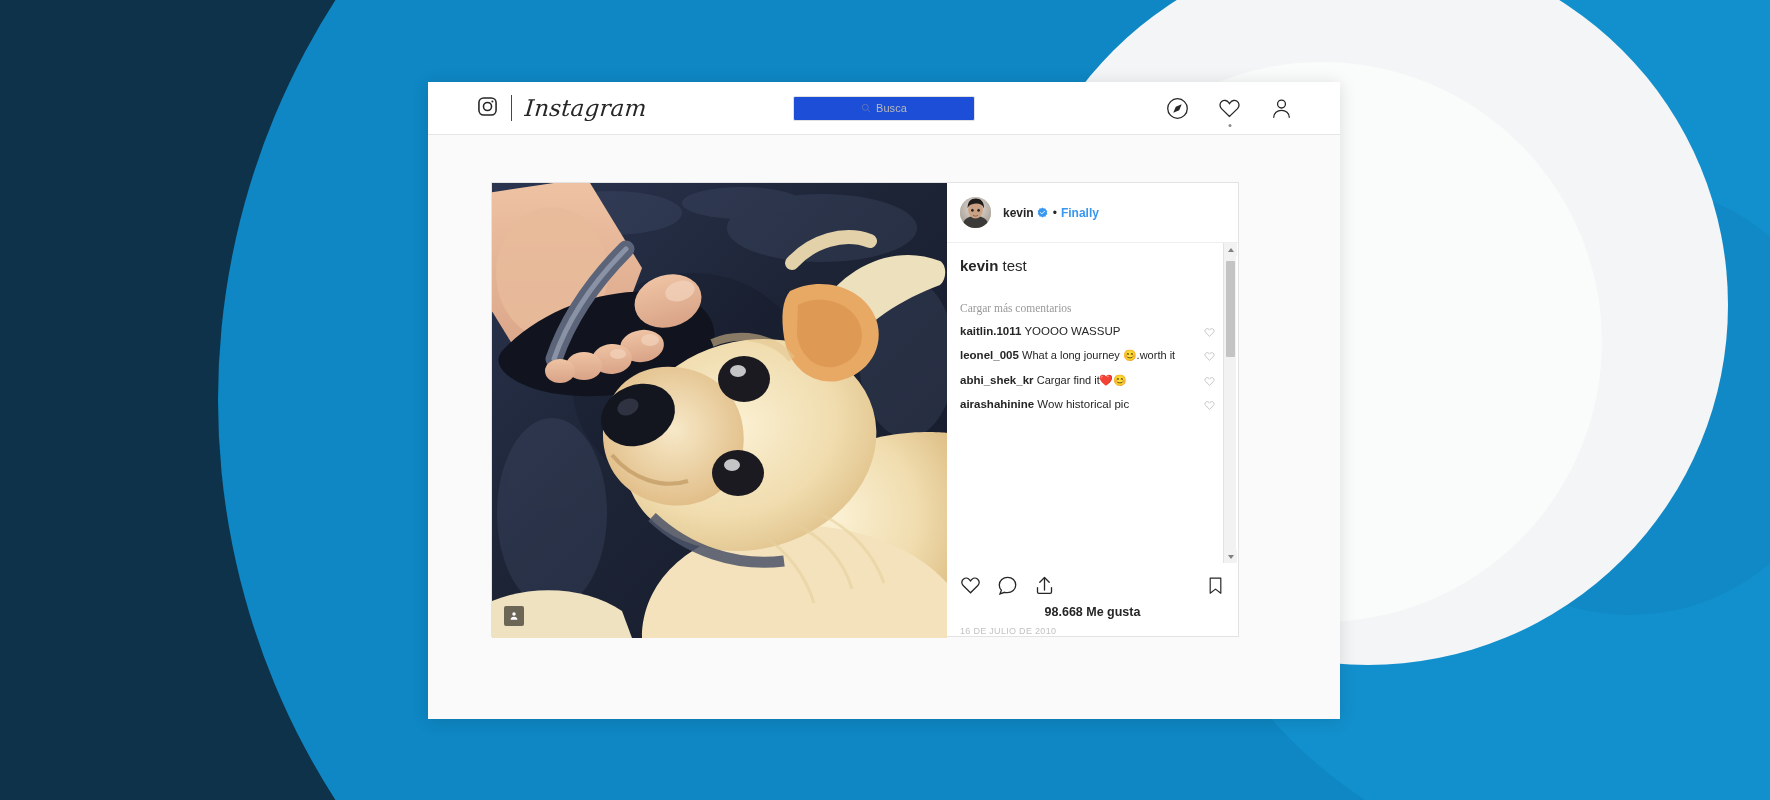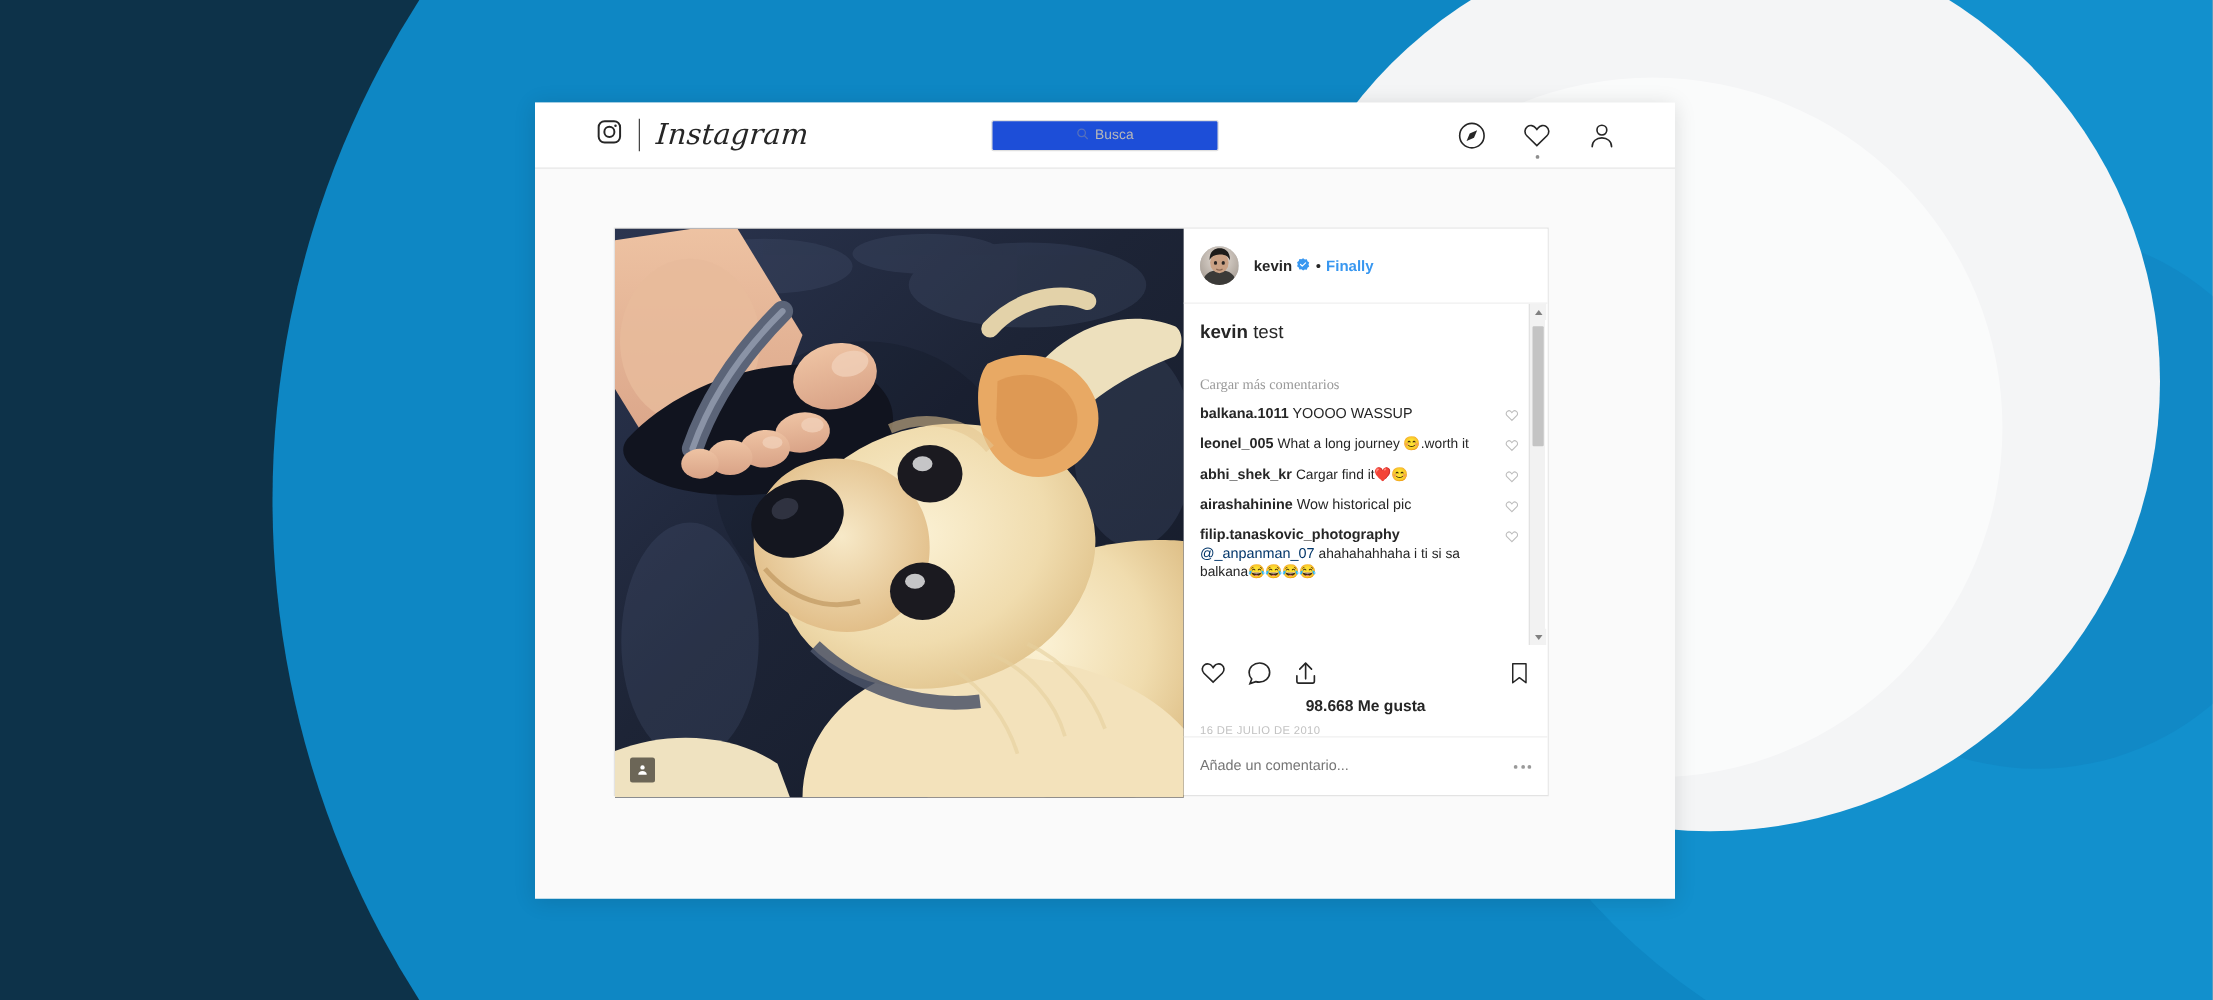--- a/index.html
+++ b/index.html
@@ -616,21 +616,21 @@
 
             <div class="caption">
               <span class="uname">kevin</span>
               <span>test</span>
             </div>
 
             <div class="load-more">Cargar más comentarios</div>
 
             <div class="cmt">
               <div class="cmt-body">
-                <span class="uname">balkana.1011</span>
+                <span class="uname">kaitlin.1011</span>
                 <span>YOOOO WASSUP</span>
               </div>
               <span class="cmt-like">
                 <svg width="11" height="11" viewBox="0 0 24 24" fill="none" stroke="#bdbdbd" stroke-width="1.9">
                   <path d="M12 20.3 L3.6 12.1 C1.4 9.9 1.6 6.3 4.1 4.5 C6.3 2.9 9.4 3.5 11 5.6 L12 6.9 L13 5.6 C14.6 3.5 17.7 2.9 19.9 4.5 C22.4 6.3 22.6 9.9 20.4 12.1 Z"></path>
                 </svg>
               </span>
             </div>
 
 
@@ -664,32 +664,20 @@
                 <span class="uname">airashahinine</span>
                 <span>Wow historical pic</span>
               </div>
               <span class="cmt-like">
                 <svg width="11" height="11" viewBox="0 0 24 24" fill="none" stroke="#bdbdbd" stroke-width="1.9">
                   <path d="M12 20.3 L3.6 12.1 C1.4 9.9 1.6 6.3 4.1 4.5 C6.3 2.9 9.4 3.5 11 5.6 L12 6.9 L13 5.6 C14.6 3.5 17.7 2.9 19.9 4.5 C22.4 6.3 22.6 9.9 20.4 12.1 Z"></path>
                 </svg>
               </span>
             </div>
 
-            <div class="cmt">
-              <div class="cmt-body">
-                <span class="uname">filip.tanaskovic_photography</span>
-                <span class="mention">@_anpanman_07</span>
-                <span class="emo">ahahahahhaha i ti si sa balkana😂😂😂😂</span>
-              </div>
-              <span class="cmt-like">
-                <svg width="11" height="11" viewBox="0 0 24 24" fill="none" stroke="#bdbdbd" stroke-width="1.9">
-                  <path d="M12 20.3 L3.6 12.1 C1.4 9.9 1.6 6.3 4.1 4.5 C6.3 2.9 9.4 3.5 11 5.6 L12 6.9 L13 5.6 C14.6 3.5 17.7 2.9 19.9 4.5 C22.4 6.3 22.6 9.9 20.4 12.1 Z"></path>
-                </svg>
-              </span>
-            </div>
 
           </div>
 
           <div class="sb-track">
             <div class="sb-arrow up">
                 <i></i>
               </div>
             <div class="sb-thumb"></div>
             <div class="sb-arrow down">
                 <i></i>
@@ -718,25 +706,17 @@
           <span class="act-btn spacer">
             <svg width="19" height="19" viewBox="0 0 24 24" fill="none" stroke="#262626" stroke-width="1.5" stroke-linejoin="round">
               <path d="M5.3 2.6 h13.4 v19.1 l-6.7-5.1 -6.7 5.1 Z"></path>
             </svg>
           </span>
         </div>
 
         <div class="likes">98.668 Me gusta</div>
         <div class="date">16 DE JULIO DE 2010</div>
 
-        <div class="add-cmt">
-          <input class="add-cmt-input" type="text" placeholder="Añade un comentario..." style="">
-          <span class="dots">
-            <span></span>
-              <span></span>
-              <span></span>
-          </span>
-        </div>
 
       </div>
     </div>
   </div>
 </div>
 
 </body></html>

